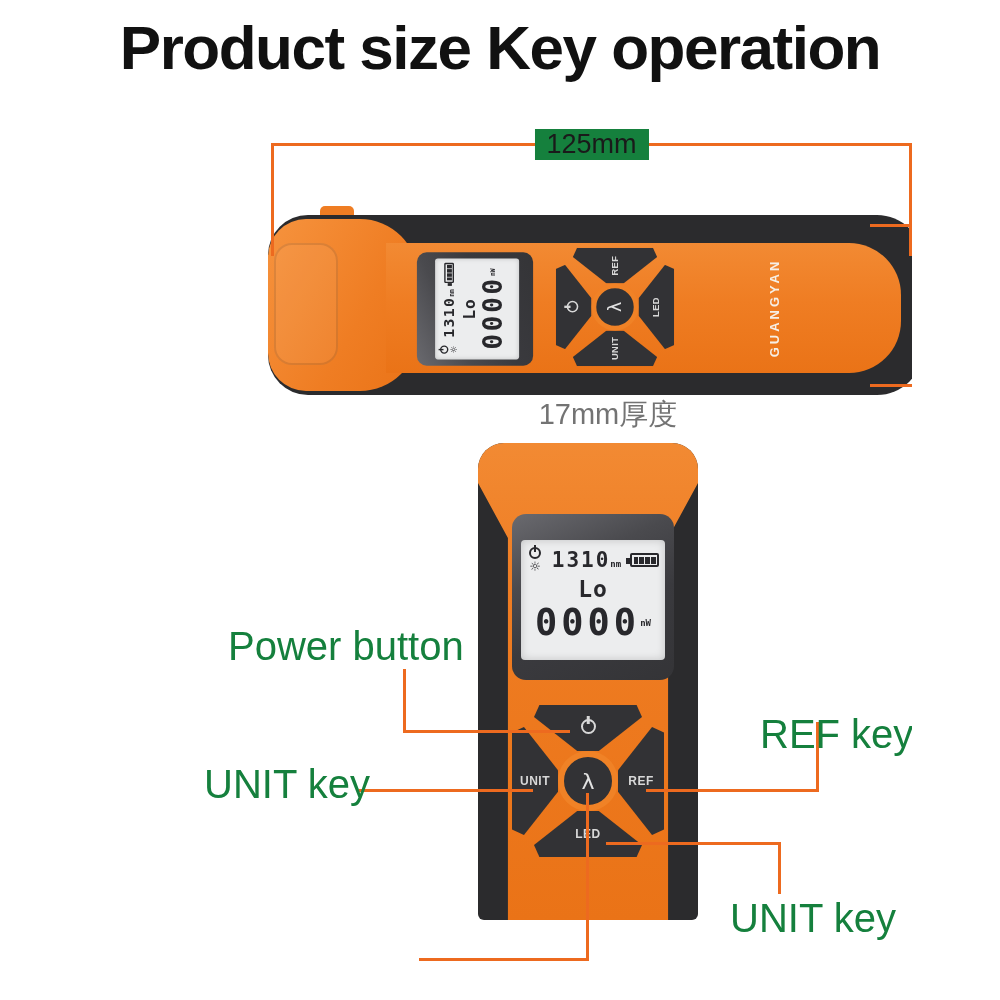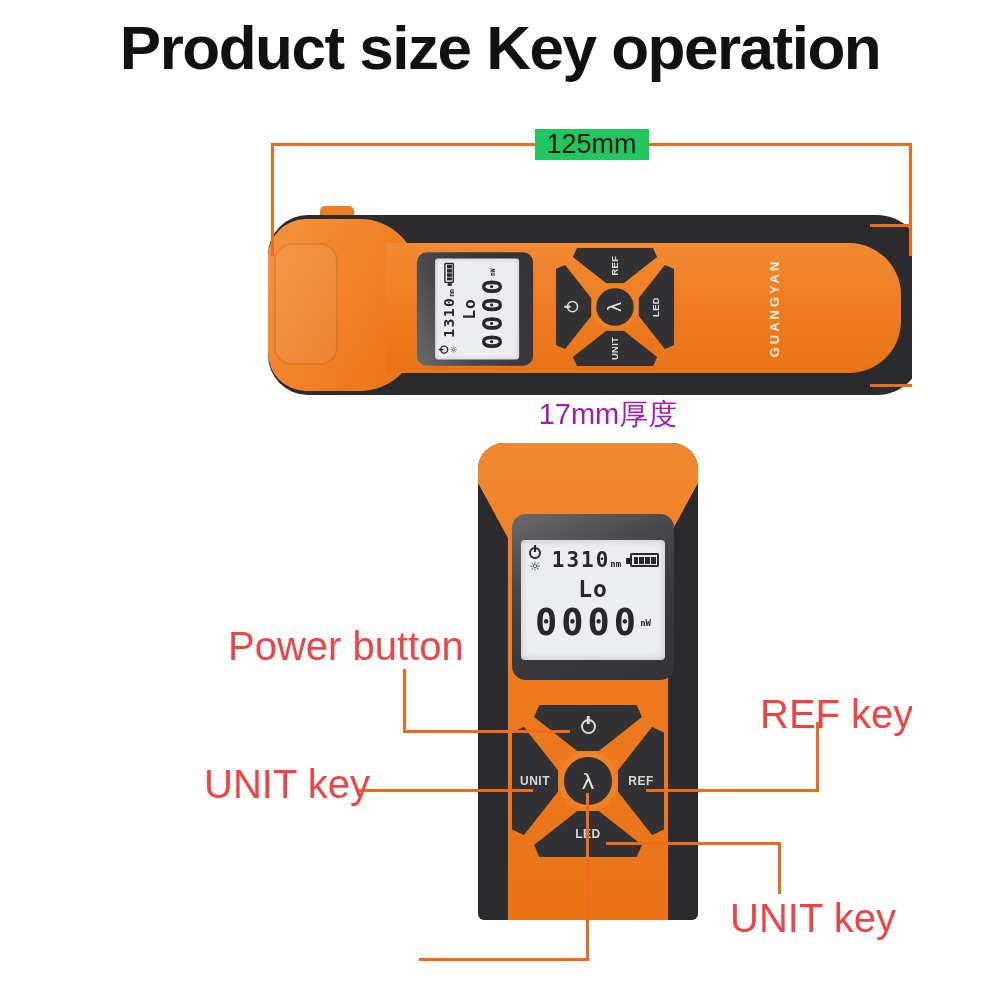--- a/index.html
+++ b/index.html
@@ -14,34 +14,34 @@
     position:absolute; left:0; top:12px; width:100%;
     text-align:center; font-size:62px; font-weight:bold;
     letter-spacing:-1.5px; color:#111;
   }
   
   .dim-bracket-125 {
     position:absolute; left:183px; top:143px; width:641px; height:113px;
     border-top:3px solid #ED6A1F; border-left:3px solid #ED6A1F; border-right:3px solid #ED6A1F;
     z-index:5;
   }
-  .dim-label { font-size:27px; color:#1a1a1a; background:#22c55e; }
+  .dim-label { font-size:27px; color:#1a1a1a; background:#15803d; }
   .dim-label-125 {
     position:absolute; left:50%; top:-17px; transform:translateX(-50%);
     padding:0 12px; white-space:nowrap;
   }
   .dim-bracket-34 {
     position:absolute; left:782px; top:224px; width:69px; height:163px;
     border-top:3px solid #ED6A1F; border-right:3px solid #ED6A1F; border-bottom:3px solid #ED6A1F;
     z-index:5;
   }
   .dim-label-34 { position:absolute; left:833px; top:292px; padding:2px 5px; z-index:6; white-space:nowrap; }
   .dim-label-17 {
     position:absolute; left:400px; top:395px; width:240px; text-align:center;
-    font-size:29px; color:#a21caf; z-index:5;
+    font-size:29px; color:#737373; z-index:5;
   }
   
   .lcd {
     position:absolute; width:162px; height:166px; border-radius:14px;
     background:linear-gradient(155deg, #6a6a6f 0%, #4a4a4e 32%, #3a3a3e 60%, #343437 100%);
   }
   .lcd-screen {
     position:absolute; left:9px; top:26px; width:144px; height:120px;
     background:#ECEDEE; border-radius:4px; box-shadow:inset 0 0 8px rgba(0,0,0,.18);
     font-family:"DejaVu Sans Mono", monospace; color:#28282c; font-weight:bold;
@@ -118,24 +118,24 @@
   }
   .v-device .lcd { left:34px; top:71px; }
   .v-device .keypad { left:34px; top:262px; }
   
   .elbow { position:absolute; border:0 solid #ED6A1F; z-index:6; }
   .co-power    { left:315px; top:669px; width:167px; height:64px;  border-left-width:3px; border-bottom-width:3px; }
   .co-unit-l   { left:271px; top:789px; width:174px; height:3px;   border-top-width:3px; }
   .co-ref      { left:558px; top:722px; width:173px; height:70px;  border-right-width:3px; border-bottom-width:3px; }
   .co-unit-br  { left:518px; top:842px; width:175px; height:52px;  border-top-width:3px; border-right-width:3px; }
   .co-keyin    { left:331px; top:793px; width:170px; height:168px; border-right-width:3px; border-bottom-width:3px; }
-  .callout-label { position:absolute; font-size:40px; color:#ef4444; z-index:7; white-space:nowrap; }
+  .callout-label { position:absolute; font-size:40px; color:#15803d; z-index:7; white-space:nowrap; }
   .lbl-power   { left:140px; top:624px; }
   .lbl-unit-l  { left:116px; top:762px; }
-  .lbl-ref     { left:672px; top:692px; }
+  .lbl-ref     { left:672px; top:712px; }
   .lbl-unit-br { left:642px; top:896px; }
   .lbl-keyin   { left:212px; top:936px; }
 </style>
 </head>
 <body>
 
 <div class="canvas">
 
   <div class="page-title">Product size Key operation</div>
 

